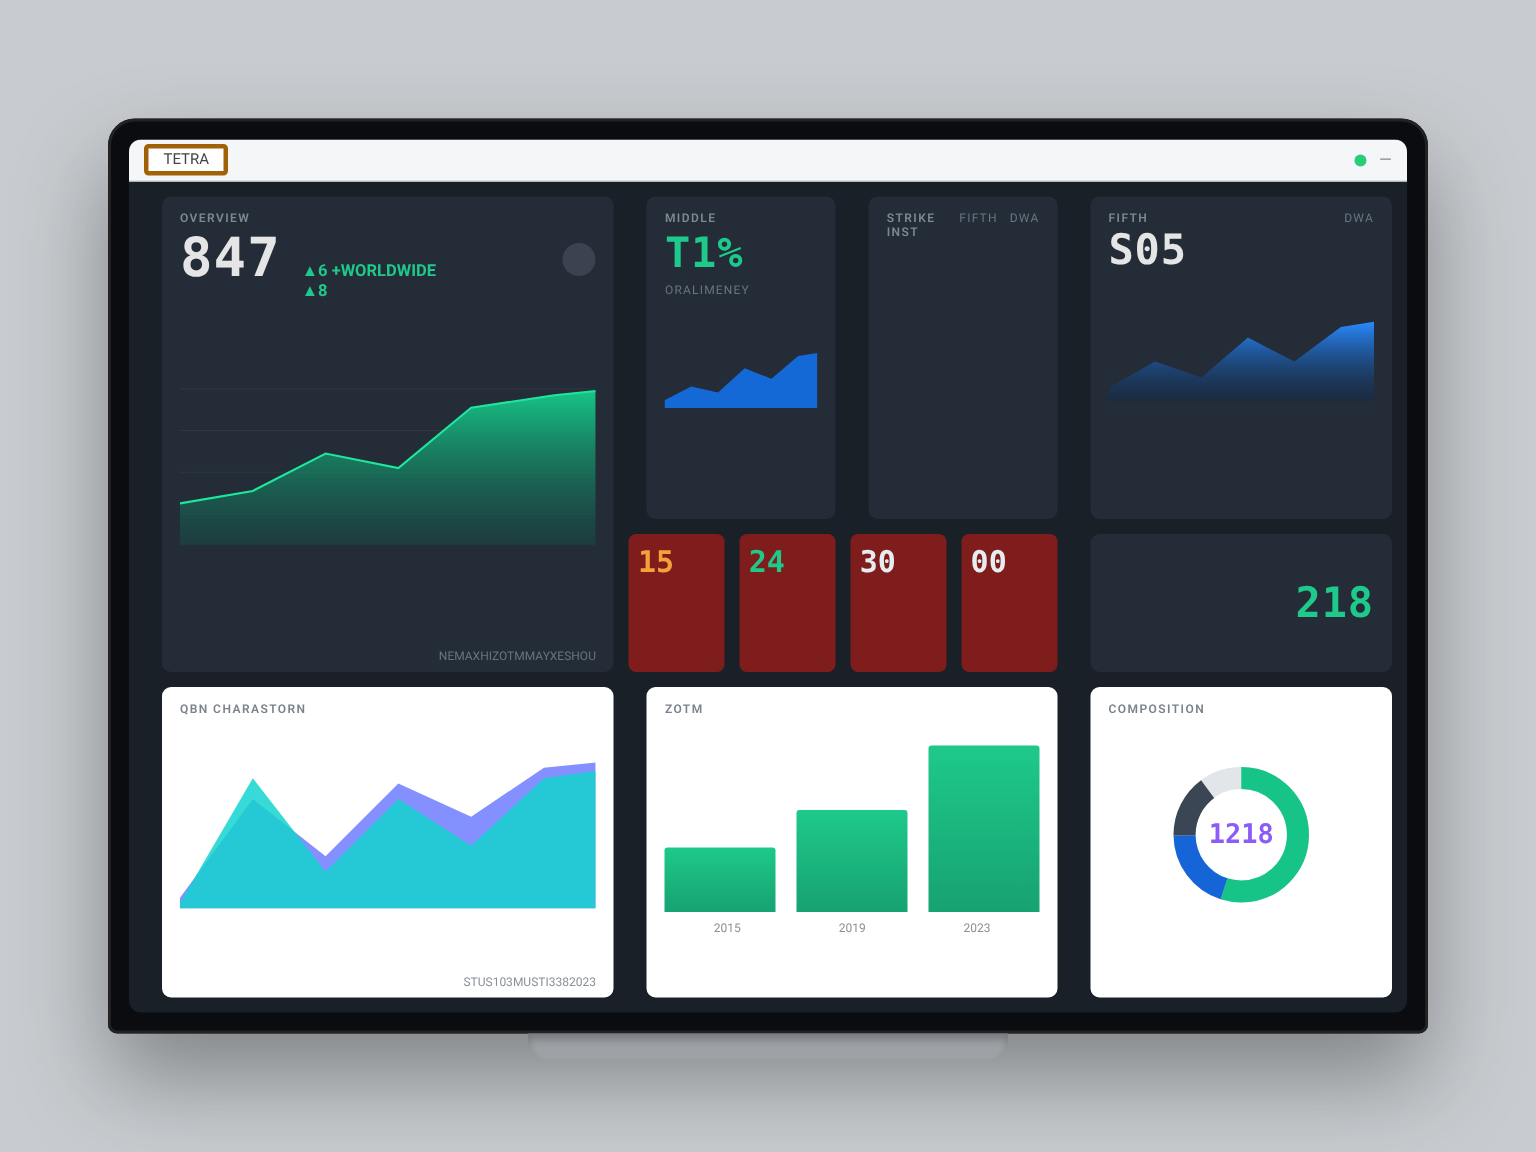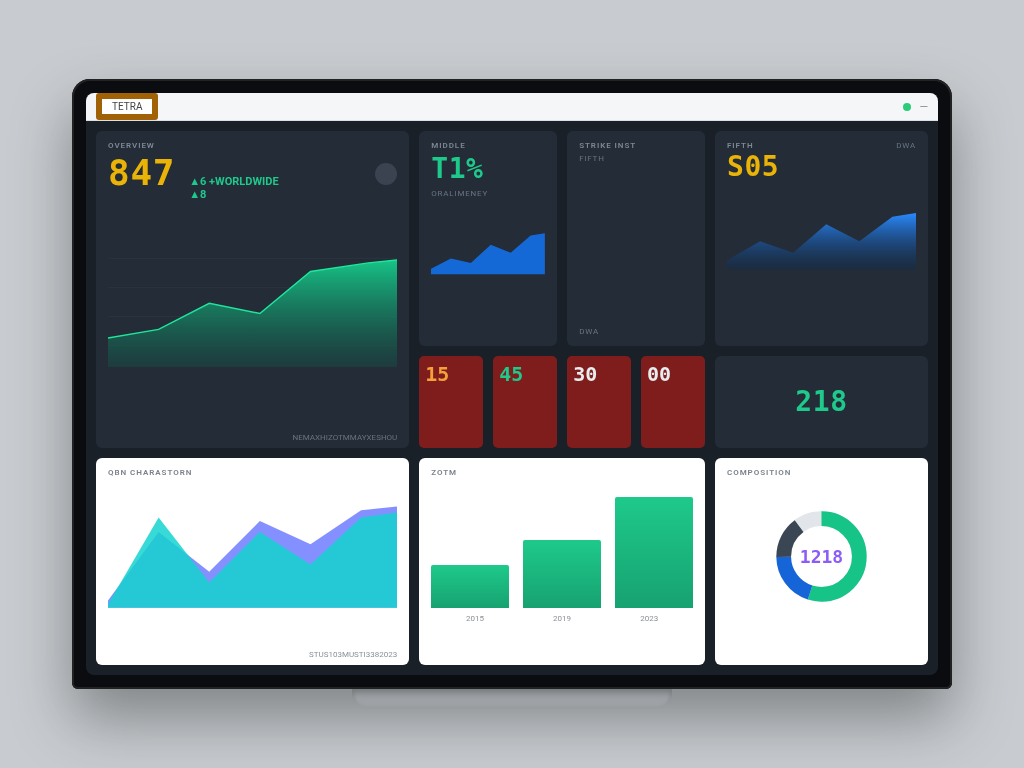--- a/index.html
+++ b/index.html
@@ -28,34 +28,34 @@
     width: 100%; height: 100%;
     background: #1a2028;
     border-radius: 8px; overflow: hidden;
     display: flex; flex-direction: column;
   }
   .titlebar {
     height: 28px; background: #f5f6f7; border-bottom:1px solid #dcdfe3;
     display:flex; align-items:center; padding:0 10px; gap:8px;
     font-size: 10px; color:#444;
   }
-  .titlebar .tab { padding:2px 10px; background:#fff; border:6px solid #a16207; border-radius:3px;text-align:center; }
+  .titlebar .tab { padding:2px 10px; background:#fff; border:3px solid #a16207; border-radius:3px;text-align:center; }
   .titlebar .spacer { flex:1; }
   .dot { width:8px; height:8px; border-radius:50%; }
   .content {
     flex:1; padding:10px;
     display:grid;
     grid-template-columns: 1.25fr .55fr .55fr .85fr;
     grid-template-rows: 1.4fr .6fr 1.35fr;
     gap:10px;
   }
-  .card { background:#232c37; border-radius:6px; padding:10px 12px; position:relative; overflow:hidden; }
+  .card { background:#232c37; border-radius:6px; padding:10px 12px; position:relative; overflow:hidden;margin-left:12px; }
   .card.light { background:#fff; color:#1c1f24;}
   .lbl { font-size:8px; letter-spacing:.12em; color:#7d8894; text-transform:uppercase; font-weight:600;}
-  .big { font-family: ui-monospace,Menlo,Consolas,monospace; font-weight:700; color:#eab308; letter-spacing:.02em;}
+  .big { font-family: ui-monospace,Menlo,Consolas,monospace; font-weight:700; color:#e5e5e5; letter-spacing:.02em;}
   .num-xl { font-size:36px; }
   .num-l  { font-size:28px; }
   .num-m  { font-size:20px; }
   .delta-up { color:#1ec98b; font-size:11px; font-weight:700;}
   .delta-up::before { content:"\25B2 "; }
   .xaxis { position:absolute; left:12px; right:12px; bottom:6px; display:flex; justify-content:flex-end; font-size:8px; color:#6a7482;}
   .light .xaxis { color:#8a9098;}
   svg { display:block; }
 
   
@@ -134,21 +134,21 @@
 
     <div class="card c-mini1">
       <div class="lbl">MIDDLE</div>
       <div class="big num-l grn" style="margin:2px 0 4px">T1%</div>
       <div class="tiny">ORALIMENEY</div>
       <svg viewBox="0 0 200 80" width="100%" height="55%">
         <path d="M0,70 L35,52 L70,60 L105,28 L140,42 L175,12 L200,8 L200,80 L0,80 Z" fill="#1179ff" fill-opacity=".8"></path>
       </svg>
     </div>
 
-    <div class="card c-top3" style="display:flex;flex-direction:column;gap:4px">
+    <div class="card c-top3" style="display:flex;gap:4px">
       <div class="lbl">STRIKE INST</div>
       <div class="tiny">FIFTH</div>
       <div style="flex:1"></div>
       <div class="tiny">DWA</div>
     </div>
 
     <div class="card c-s05">
       <div style="display:flex;justify-content:space-between">
         <span class="lbl">FIFTH</span>
         <span class="tiny grn">DWA</span>
@@ -163,31 +163,31 @@
             </defs>
         <path d="M0,60 L35,40 L70,52 L105,22 L140,40 L175,14 L200,10 L200,70 L0,70 Z" fill="url(#g2)"></path>
       </svg>
     </div>
 
     <div class="c-midrow">
       <div class="mini">
             <span class="v num-m ora">15</span>
           </div>
       <div class="mini">
-            <span class="v num-m grn">45</span>
+            <span class="v num-m grn">24</span>
           </div>
       <div class="mini">
             <span class="v num-m wht">30</span>
           </div>
       <div class="mini">
             <span class="v num-m wht">00</span>
           </div>
     </div>
 
-    <div class="card c-218" style="display:flex;align-items:center;justify-content:center">
+    <div class="card c-218" style="display:flex;align-items:center;justify-content:flex-end">
       <span class="big num-l grn">218</span>
     </div>
 
     <div class="card light c-bottom">
       <div class="lbl">QBN CHARASTORN</div>
       <svg viewBox="0 0 400 160" width="100%" height="78%">
         <path d="M0,150 L70,55 L140,110 L210,40 L280,72 L350,25 L400,20 L400,160 L0,160 Z" fill="#5b6bff" fill-opacity=".75"></path>
         <path d="M0,155 L70,35 L140,125 L210,55 L280,100 L350,35 L400,28 L400,160 L0,160 Z" fill="#14d4cf" fill-opacity=".85"></path>
       </svg>
       <div class="xaxis">

